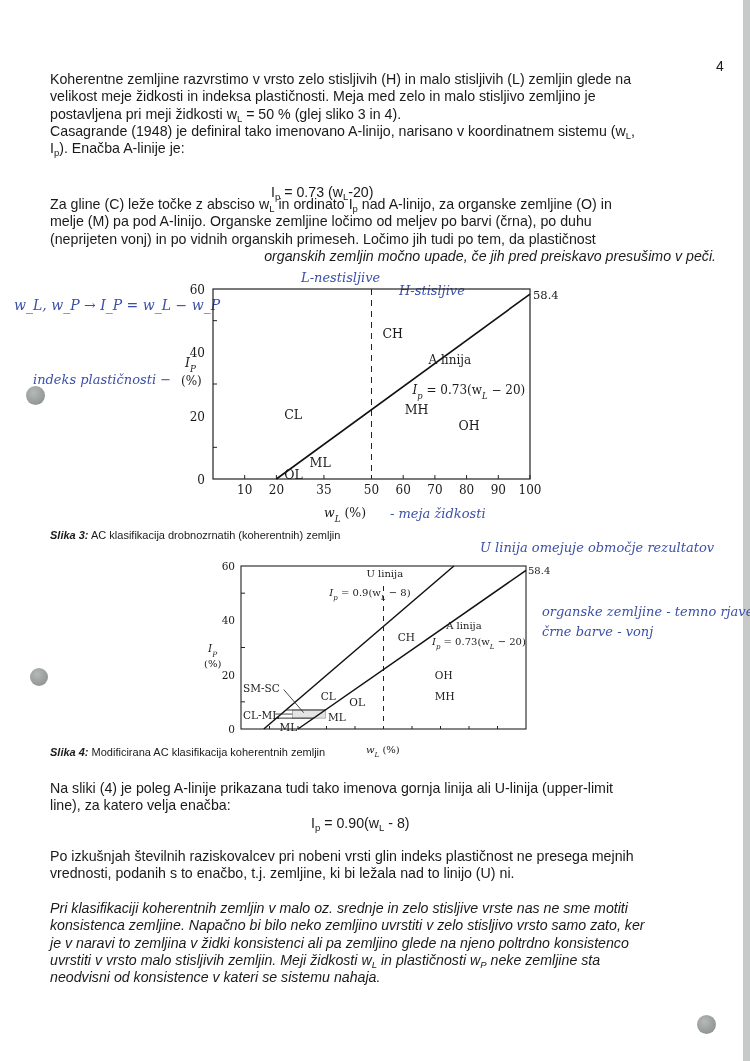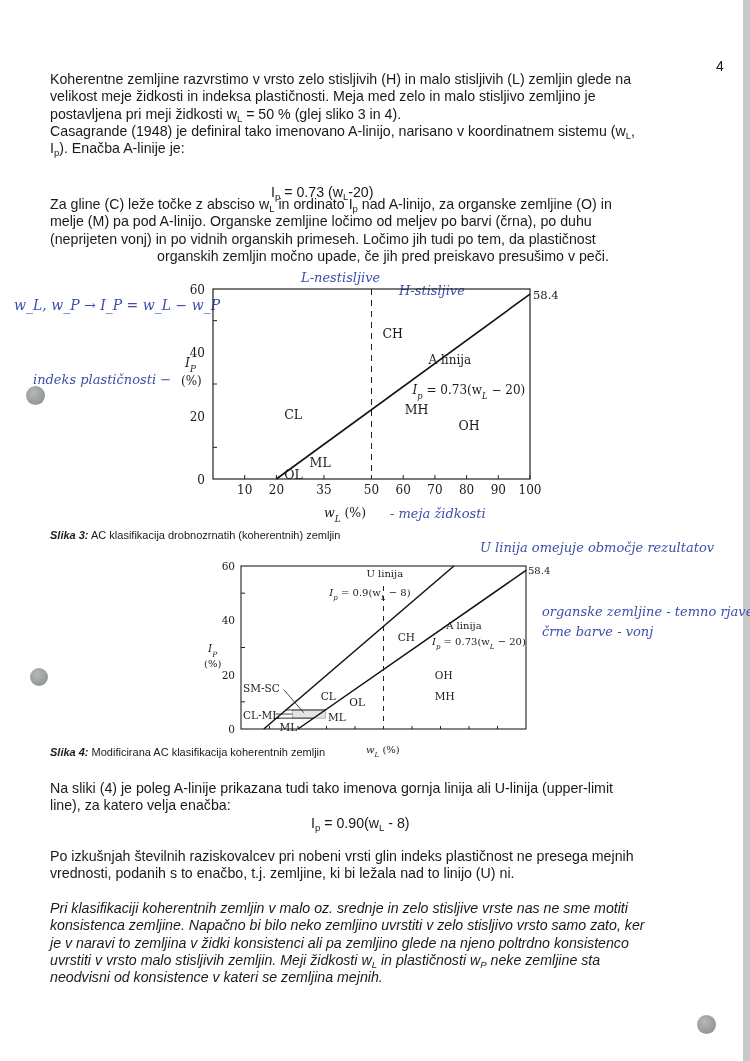--- a/index.html
+++ b/index.html
@@ -35,21 +35,21 @@
   </div>
 
   <div class="eq" style="left:271px;top:158px;margin-top:26px;">
     <span>I</span><sub>p</sub><span> = 0.73 (w</span><sub>L</sub><span>-20)</span>
   </div>
 
   <div class="para" style="top:196px;">
     <span class="ln"><span>Za gline (C) leže točke z absciso w</span><sub>L</sub><span> in ordinato I</span><sub>p</sub><span> nad A-linijo, za organske zemljine (O) in</span></span>
     <span class="ln">melje (M) pa pod A-linijo. Organske zemljine ločimo od meljev po barvi (črna), po duhu</span>
     <span class="ln">(neprijeten vonj) in po vidnih organskih primeseh. Ločimo jih tudi po tem, da plastičnost</span>
-    <span class="ln" style="text-align:center;">organskih zemljin močno upade, če jih pred preiskavo presušimo v peči.</span>
+    <span class="ln" style="text-align:right;font-style:italic;">organskih zemljin močno upade, če jih pred preiskavo presušimo v peči.</span>
   </div>
 
   <div class="hand" style="left:14px;top:297px;font-size:14px;">w_L, w_P → I_P = w_L − w_P</div>
   <div class="hand" style="left:33px;top:372px;">indeks plastičnosti −</div>
   <div class="hand" style="left:301px;top:270px;">L-nestisljive</div>
   <div class="hand" style="left:399px;top:270px;margin-top:13px;">H-stisljive</div>
   <div class="hand" style="left:390px;top:506px;">- meja židkosti</div>
 
   <div class="hole" style="left:26px;top:386px;width:19px;height:19px;"></div>
 
@@ -169,17 +169,17 @@
   <div class="para" style="top:848px;text-align:left;">
     <span class="ln">Po izkušnjah številnih raziskovalcev pri nobeni vrsti glin indeks plastičnost ne presega mejnih</span>
     <span class="ln">vrednosti, podanih s to enačbo, t.j. zemljine, ki bi ležala nad to linijo (U) ni.</span>
   </div>
 
   <div class="para ital" style="top:900px;">
     <span class="ln">Pri klasifikaciji koherentnih zemljin v malo oz. srednje in zelo stisljive vrste nas ne sme motiti</span>
     <span class="ln">konsistenca zemljine. Napačno bi bilo neko zemljino uvrstiti v zelo stisljivo vrsto samo zato, ker</span>
     <span class="ln">je v naravi to zemljina v židki konsistenci ali pa zemljino glede na njeno poltrdno konsistenco</span>
     <span class="ln"><span>uvrstiti v vrsto malo stisljivih zemljin. Meji židkosti w</span><sub>L</sub><span> in plastičnosti w</span><sub>P</sub><span> neke zemljine sta</span></span>
-    <span class="ln" style="text-align:left;">neodvisni od konsistence v kateri se zemljina mejnih.</span>
+    <span class="ln" style="text-align:left;">neodvisni od konsistence v kateri se sistemu nahaja.</span>
   </div>
 
   <div class="hole" style="left:697px;top:1015px;width:19px;height:19px;"></div>
 </div>
 
 </body></html>

